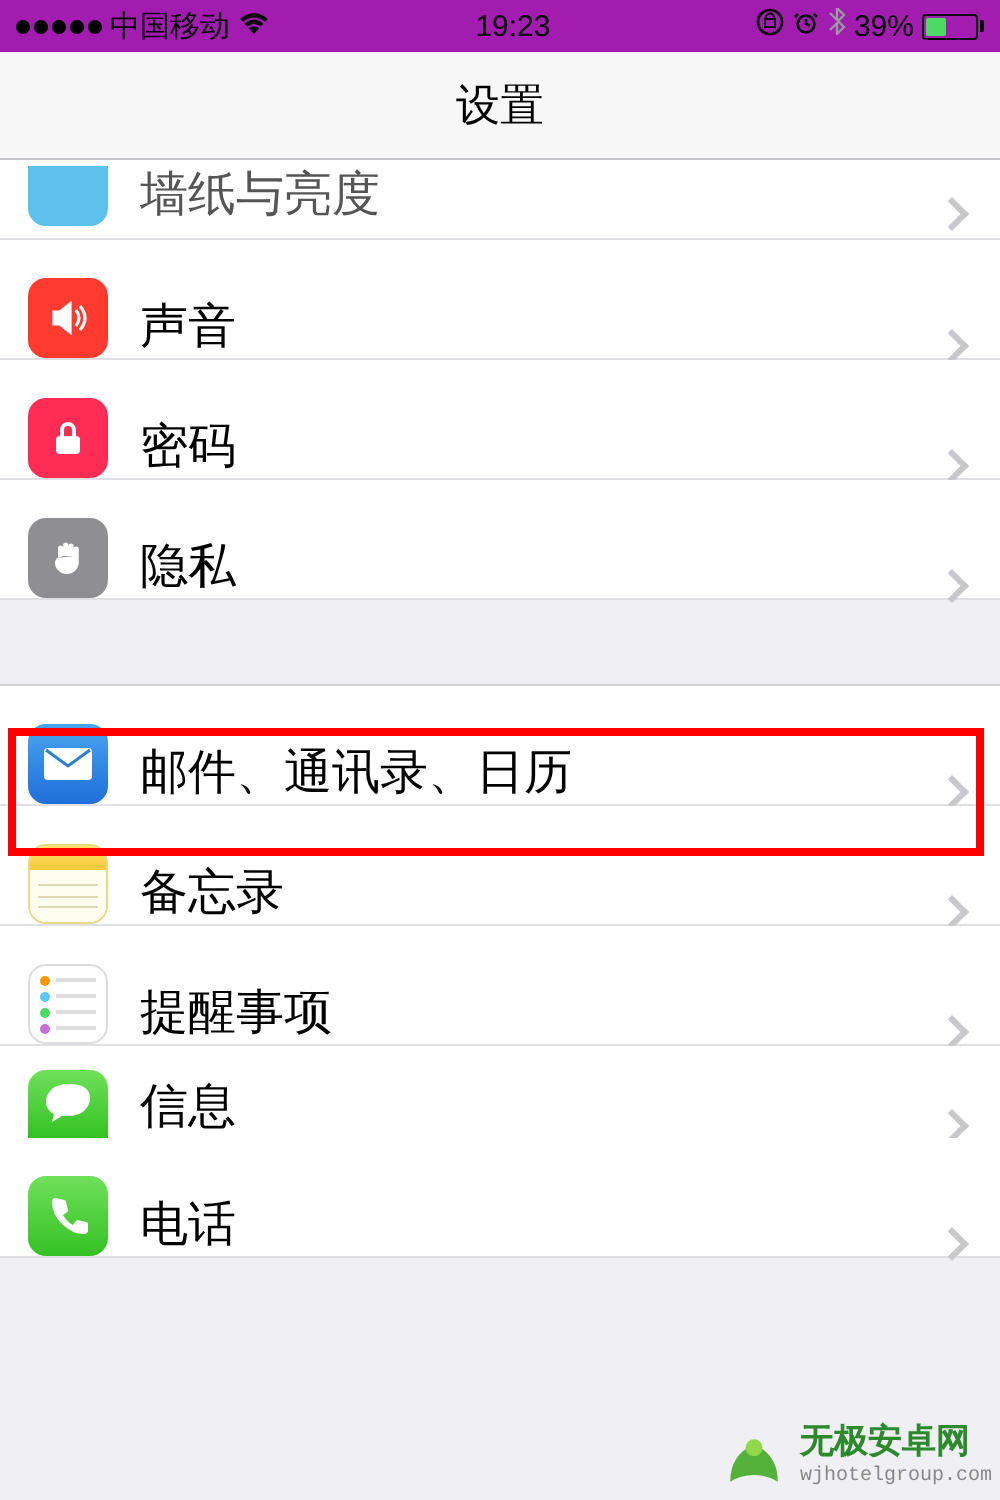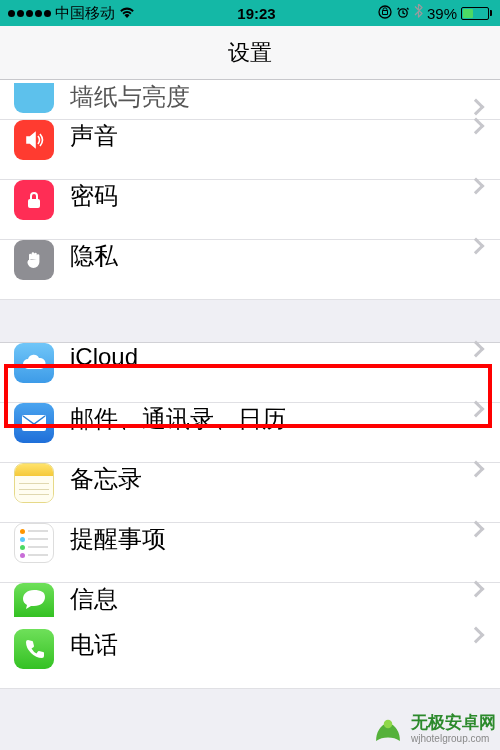--- a/index.html
+++ b/index.html
@@ -1,35 +1,35 @@
 <!DOCTYPE html>
 <html><head>
 <meta charset="utf-8">
 <style>
   * { margin: 0; padding: 0; box-sizing: border-box; }
   html, body { width: 500px; height: 750px; overflow: hidden; font-family: -apple-system, "Helvetica Neue", Arial, sans-serif; background: #efeff4; }
-  .status-bar { height: 26px; background: #14b8a6; display: flex; align-items: center; justify-content: space-between; padding: 0 8px; font-size: 15px; font-weight: 500; }
+  .status-bar { height: 26px; background: #a21caf; display: flex; align-items: center; justify-content: space-between; padding: 0 8px; font-size: 15px; font-weight: 500; }
   .status-left, .status-right { display: flex; align-items: center; gap: 4px; }
   .dots { display: flex; gap: 2px; }
   .dot { width: 7px; height: 7px; border-radius: 50%; background: #000; }
   .nav-bar { height: 54px; background: #f7f7f8; display: flex; align-items: center; justify-content: center; border-bottom: 1px solid #c8c8cc; font-size: 22px; font-weight: 500; text-align: right; }
   .content { position: relative; }
-  .row { height: 60px; background: #fff; display: flex; align-items: flex-start; padding: 0 14px; border-bottom: 1px solid #e0e0e4; position: relative; }
+  .row { height: 60px; background: #fff; display: flex; align-items: flex-end; padding: 0 14px; border-bottom: 1px solid #e0e0e4; position: relative; }
   .row.partial-top { height: 40px; align-items: flex-end; padding-bottom: 6px; border-bottom: 1px solid #e0e0e4; }
   .row.partial-bottom { height: 46px; border-bottom: none; }
   .group-gap { height: 44px; background: #efeff4; border-bottom: 1px solid #d1d1d6; border-top: 1px solid #d1d1d6; margin-top: -1px;}
   .icon { width: 40px; height: 40px; border-radius: 9px; margin-right: 16px; flex-shrink: 0; display:flex; align-items:center; justify-content:center; color:#fff; }
   .row.partial-top .icon { width: 40px; height: 30px; border-radius: 0 0 9px 9px; align-items:flex-start;}
   .row.partial-bottom .icon { border-radius: 9px 9px 0 0; height:34px;}
   .label { font-size: 24px; color: #000; flex: 1; white-space: nowrap; }
   .chevron { width: 12px; height: 12px; border-top: 3px solid #c7c7cc; border-right: 3px solid #c7c7cc; transform: rotate(45deg); margin-right: 4px; }
   .highlight-box { position: absolute; border: 4px solid #ff0000; pointer-events: none; }
   .watermark { position: absolute; right: 4px; bottom: 4px; display:flex; align-items:center; gap:6px; }
   .wm-logo { width:34px; height:34px; }
-  .wm-text { display:flex; flex-direction:column; line-height:1.1; }
+  .wm-text { display:flex; flex-direction:column; line-height:1.1;font-family:Liberation Mono, monospace; }
   .wm-main { font-size:17px; font-weight:600; color:#2c8a2c;}
   .wm-sub { font-size:10px; color:#888;}
   
   .ic-wallpaper { background:#5dc1ec; }
   .ic-sound { background:#ff3b30; }
   .ic-passcode { background:#ff2d55; }
   .ic-privacy { background:#8e8e93; }
   .ic-icloud { background:linear-gradient(#70c6f8,#3d9be8); }
   .ic-mail { background:linear-gradient(#4aa4ef,#1f6fd9); }
   .ic-notes { background:#fff; border:1px solid #e6d988; padding:0;}
@@ -53,21 +53,21 @@
         <span class="dot"></span>
         <span class="dot"></span>
     </span>
     <span>中国移动</span>
     <span>
       <svg width="16" height="12" viewBox="0 0 16 12">
           <path d="M8 11 L5.5 8.2 C6.2 7.5 7.1 7.1 8 7.1 S9.8 7.5 10.5 8.2 Z M3.4 5.9 C4.7 4.6 6.3 3.9 8 3.9 S11.3 4.6 12.6 5.9 L11.2 7.4 C10.3 6.5 9.2 6 8 6 S5.7 6.5 4.8 7.4 Z M1.2 3.5 C3.1 1.6 5.5 0.6 8 0.6 S12.9 1.6 14.8 3.5 L13.4 5 C11.9 3.5 10 2.7 8 2.7 S4.1 3.5 2.6 5 Z" fill="#000"></path>
         </svg>
     </span>
   </div>
-  <div style="font-weight:700">19:23</div>
+  <div style="font-weight:400">19:23</div>
   <div class="status-right">
     <span>
       <svg width="14" height="14" viewBox="0 0 14 14">
           <circle cx="7" cy="7" r="6" fill="none" stroke="#000" stroke-width="1.3"></circle>
           <path d="M5 5.5 V4.8 a2 2 0 0 1 4 0 V5.5 M4.5 5.5 h5 v4 h-5 z" fill="none" stroke="#000" stroke-width="1"></path>
         </svg>
     </span>
     <span>
       <svg width="14" height="14" viewBox="0 0 14 14">
           <circle cx="7" cy="8" r="4.2" fill="none" stroke="#000" stroke-width="1.3"></circle>
@@ -128,29 +128,20 @@
       <svg width="24" height="24" viewBox="0 0 24 24">
           <path d="M7 12 V7 a1.3 1.3 0 0 1 2.6 0 V11 M9.6 11 V5.5 a1.3 1.3 0 0 1 2.6 0 V11 M12.2 11 V6 a1.3 1.3 0 0 1 2.6 0 V11 M14.8 11 V7.5 a1.3 1.3 0 0 1 2.6 0 V14 a6 6 0 0 1 -12 0 l1 -2" stroke="#fff" stroke-width="0" fill="#fff"></path>
         </svg>
     </div>
     <div class="label">隐私</div>
     <div class="chevron"></div>
   </div>
 
   <div class="group-gap"></div>
 
-  <div class="row">
-    <div class="icon ic-icloud">
-      <svg width="28" height="20" viewBox="0 0 28 20">
-          <path d="M8 16 a5 5 0 0 1 0 -10 a6 6 0 0 1 11 -1 a5 5 0 0 1 2 11 z" fill="#fff"></path>
-        </svg>
-    </div>
-    <div class="label">iCloud</div>
-    <div class="chevron"></div>
-  </div>
 
   <div class="row">
     <div class="icon ic-mail">
       <svg width="26" height="18" viewBox="0 0 26 18">
           <rect x="1" y="1" width="24" height="16" rx="2" fill="#fff"></rect>
           <path d="M2 2 L13 10 L24 2" stroke="#2a7fd5" stroke-width="1.5" fill="none"></path>
         </svg>
     </div>
     <div class="label">邮件、通讯录、日历</div>
     <div class="chevron"></div>

